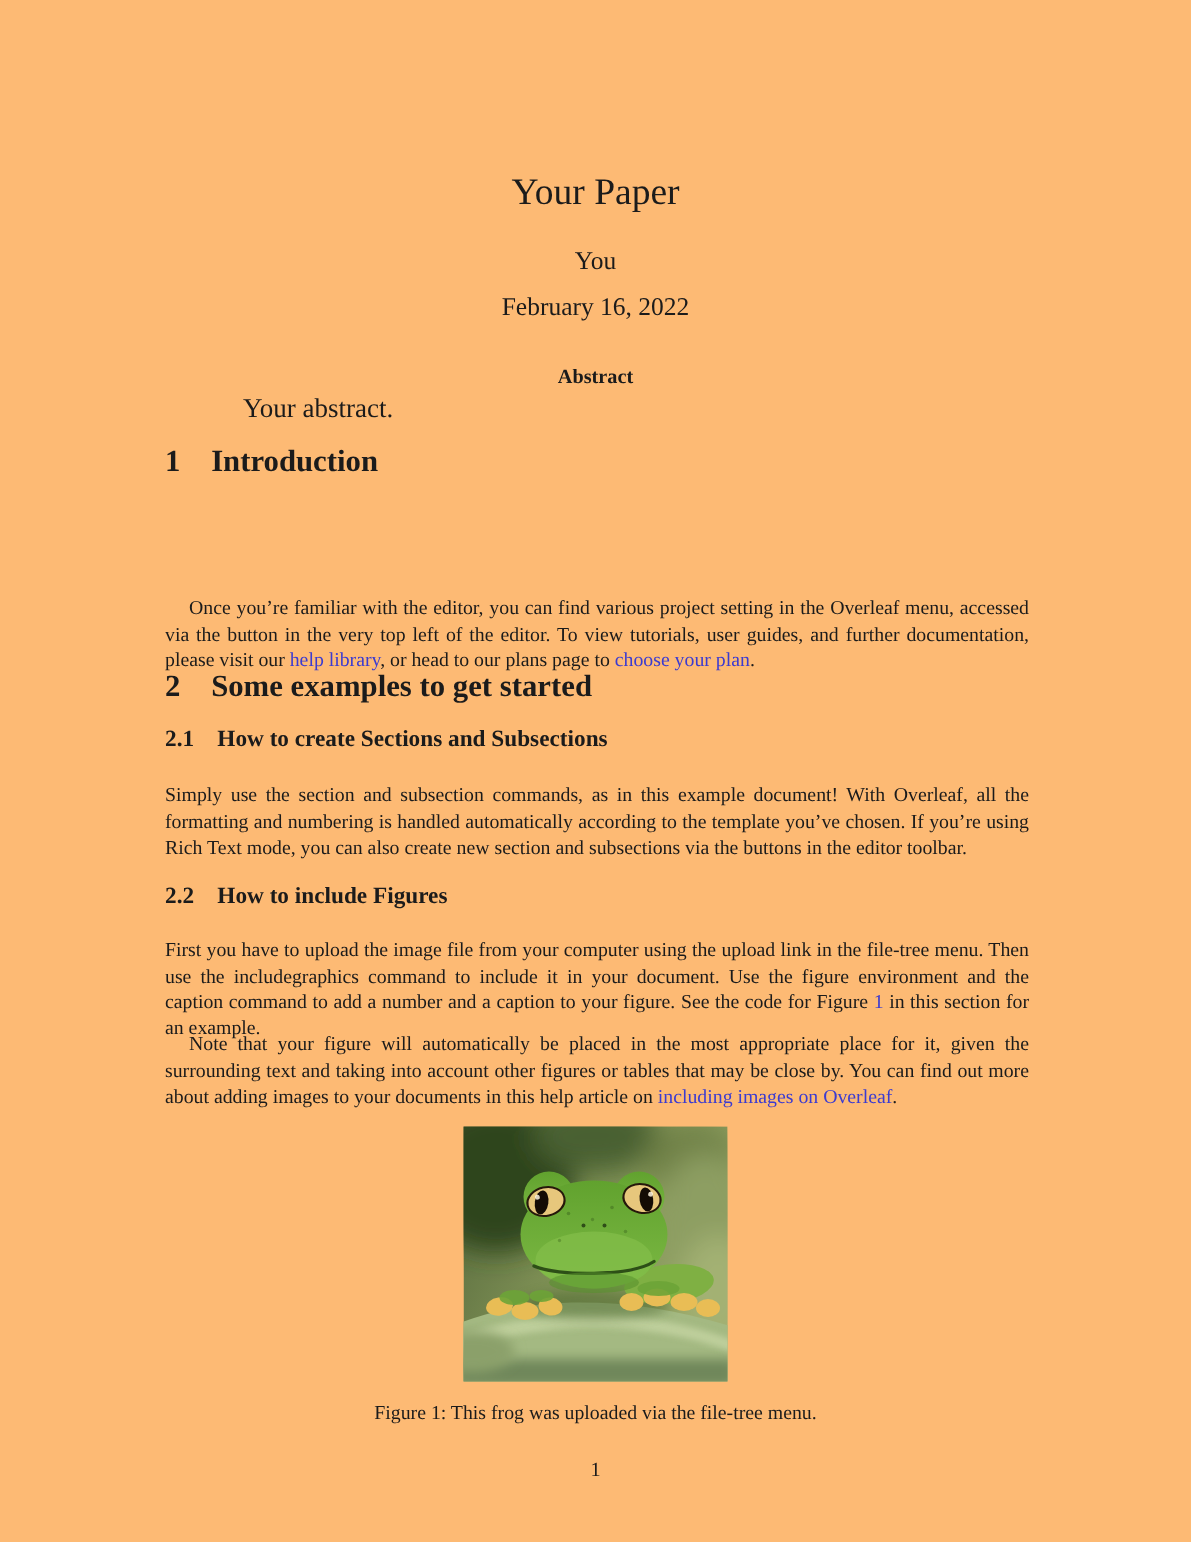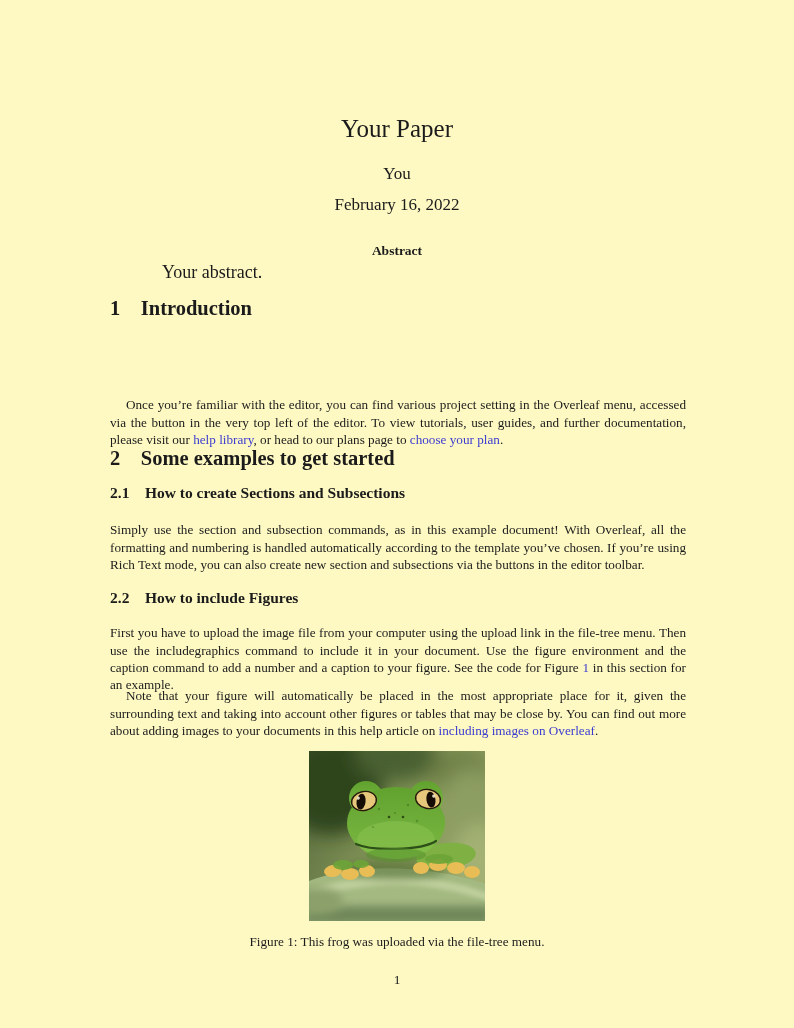--- a/index.html
+++ b/index.html
@@ -1,19 +1,19 @@
 <!DOCTYPE html>
 <html><head>
 <meta charset="utf-8">
 <style>
   html,body{margin:0;padding:0;background:#ffffff;}
   .page{
     position:relative;
     width:794px;height:1028px;
-    background:#fef9c3;
+    background:#fdba74;
     font-family:"Liberation Serif", serif;
     color:#1b1b1b;
     overflow:hidden;
   }
   .abs{position:absolute;}
   .center{text-align:center;width:794px;left:0;}
   .doc-title{top:114px;font-size:25px;line-height:1.2;}
   .doc-author{top:164px;font-size:17px;}
   .doc-date{top:195px;font-size:17px;}
   .abstract-head{top:243px;font-size:13.5px;font-weight:bold;}

